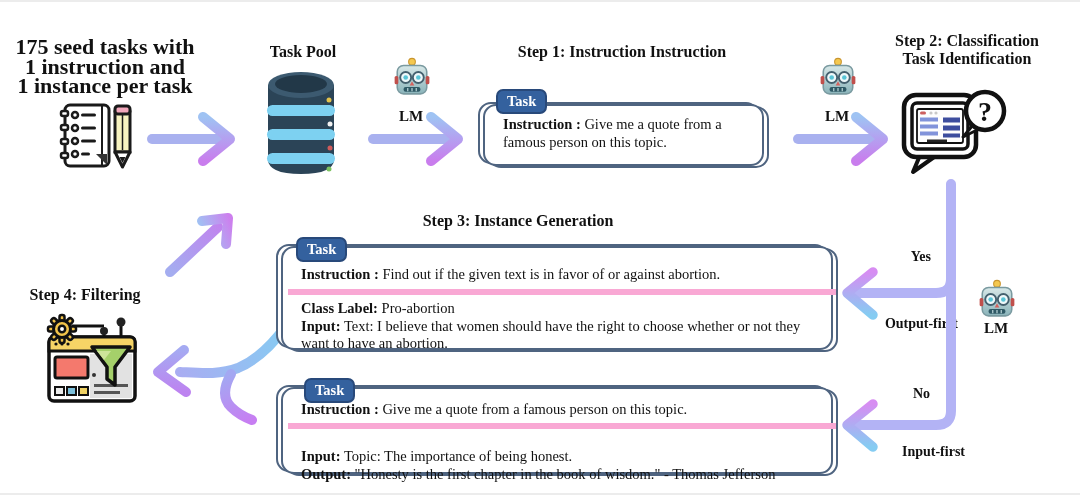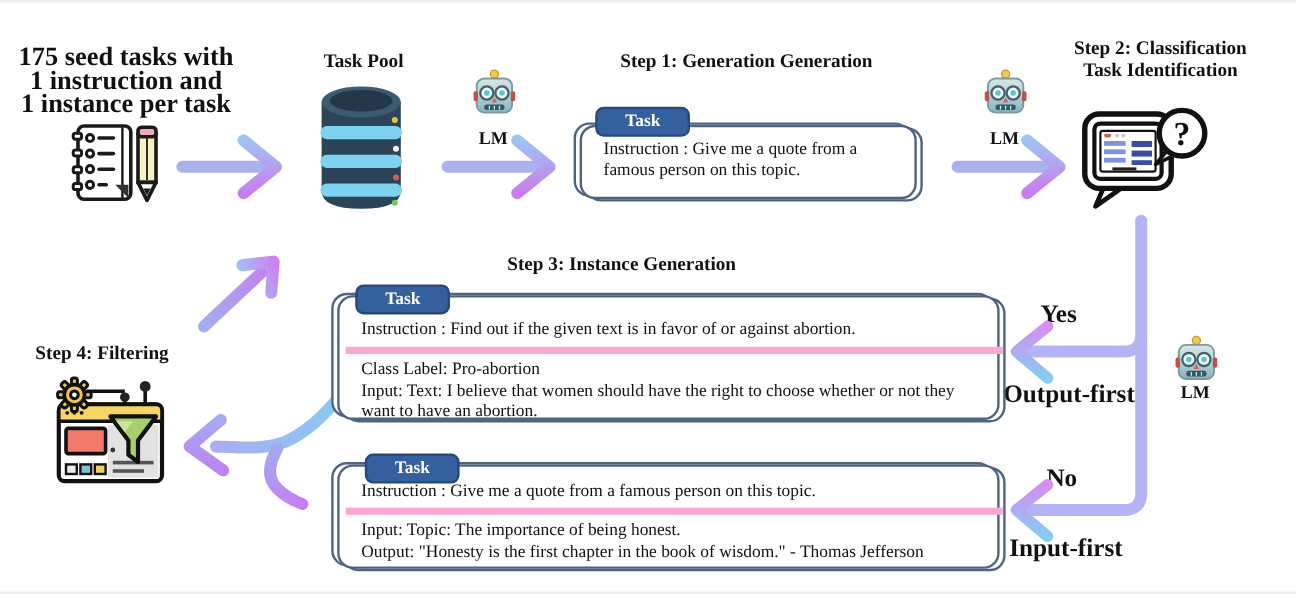--- a/index.html
+++ b/index.html
@@ -5,39 +5,39 @@
   html,body{margin:0;padding:0;}
   body{
     width:1080px;height:495px;position:relative;background:#ffffff;overflow:hidden;
     font-family:"Liberation Serif","DejaVu Serif",serif;color:#111;
   }
   .abs{position:absolute;}
   .edge-bar{position:absolute;left:0;width:1080px;height:2px;background:#ececec;}
   .title{font-weight:bold;font-size:16px;text-align:center;line-height:18px;}
   .seed-text{font-weight:bold;font-size:22px;line-height:19.5px;text-align:center;}
   .lm-label{font-weight:bold;font-size:15px;text-align:center;}
-  .branch-label{font-weight:bold;font-size:21px;text-align:left;}
+  .branch-label{font-weight:bold;font-size:14px;text-align:right;}
   .task-card{
     position:absolute;background:#fff;border:2px solid #4f6480;border-radius:13px;
     font-size:14.5px;line-height:18px;z-index:2;box-sizing:border-box;
   }
   .task-card::before,.task-card::after{
     content:"";position:absolute;inset:-2px;border:2px solid #4f6480;border-radius:13px;
     background:#fff;z-index:-1;
   }
   .task-card::before{transform:translate(-5px,-2px);}
   .task-card::after{transform:translate(-10px,-4px);z-index:-2;}
   .task-badge{
     position:absolute;top:-13px;left:8px;background:#34619e;border:2px solid #28497a;
-    border-radius:7px;color:#fff;font-weight:bold;font-size:14.5px;padding:1px 23px;
+    border-radius:7px;color:#fff;font-weight:bold;font-size:14.5px;padding:1px 9px;
     line-height:1.3;z-index:4;
   }
   .card-section{padding:4px 13px;}
   .sec-divider{border-top:6px solid #f9a8d4;}
-  .lbl{font-weight:normal;}
+  .lbl{font-weight:bold;}
   svg{display:block;}
   #arrow-layer{position:absolute;left:0;top:0;z-index:1;pointer-events:none;}
 </style>
 </head>
 <body>
 
 <div class="edge-bar" style="top:0;"></div>
 <div class="edge-bar" style="top:493px;"></div>
 
 <svg id="arrow-layer" width="1080" height="495" viewBox="0 0 1080 495">
@@ -175,21 +175,21 @@
   <path d="M17 23 L19.2 27 L14.8 27 Z" fill="#d4635f"></path>
   <rect x="9" y="28.5" width="16" height="4.5" rx="2" fill="#2f5a66"></rect>
   <g stroke="#cfe8ea" stroke-width="1">
       <line x1="13" y1="29.5" x2="13" y2="32.5"></line>
       <line x1="17" y1="29.5" x2="17" y2="32.5"></line>
       <line x1="21" y1="29.5" x2="21" y2="32.5"></line>
     </g>
 </svg>
 <div class="abs lm-label" style="left:390px;top:108px;width:42px;">LM</div>
 
-<div class="abs title" style="left:472px;top:43px;width:300px;">Step 1: Generation Generation</div>
+<div class="abs title" style="left:472px;top:43px;width:300px;">Step 1: Instruction Instruction</div>
 
 <div class="task-card" style="left:488px;top:106px;width:281px;height:62px;">
   <div class="task-badge" style="top:-19px;left:6px;">Task</div>
   <div class="card-section" style="padding-top:7px;">
     <span class="lbl">Instruction :</span>
     <span>Give me a quote from a famous person on this topic.</span>
   </div>
 </div>
 
 <svg class="abs" style="left:820px;top:57px;" width="36" height="40" viewBox="0 0 34 38">
@@ -297,21 +297,21 @@
     </div>
   </div>
 </div>
 
 <div class="task-card" style="left:286px;top:389px;width:552px;height:87px;">
   <div class="task-badge" style="left:16px;">Task</div>
   <div class="card-section" style="padding-top:9px;padding-bottom:5px;">
     <span class="lbl">Instruction :</span>
     <span>Give me a quote from a famous person on this topic.</span>
   </div>
-  <div class="card-section sec-divider" style="padding-top:5px;line-height:17.5px;">
+  <div class="card-section sec-divider" style="padding-top:19px;line-height:17.5px;">
     <div>
       <span class="lbl">Input:</span>
       <span>Topic: The importance of being honest.</span>
     </div>
     <div>
       <span class="lbl">Output:</span>
       <span>"Honesty is the first chapter in the book of wisdom." - Thomas Jefferson</span>
     </div>
   </div>
 </div>

